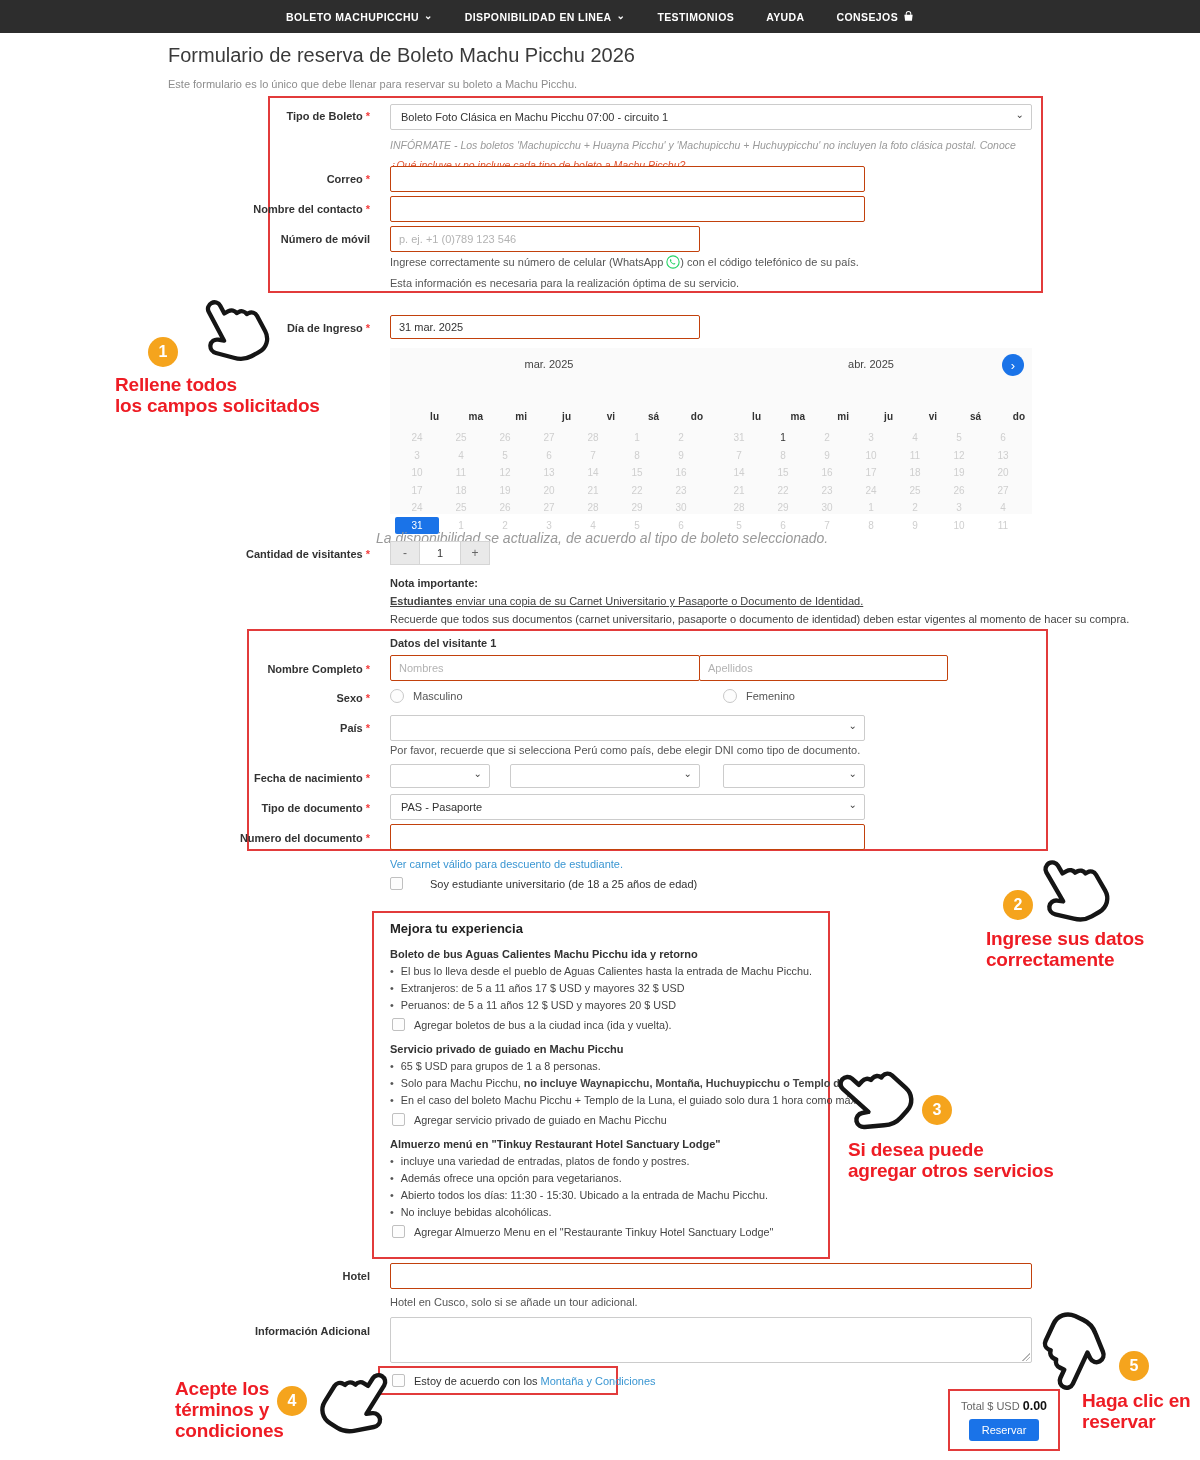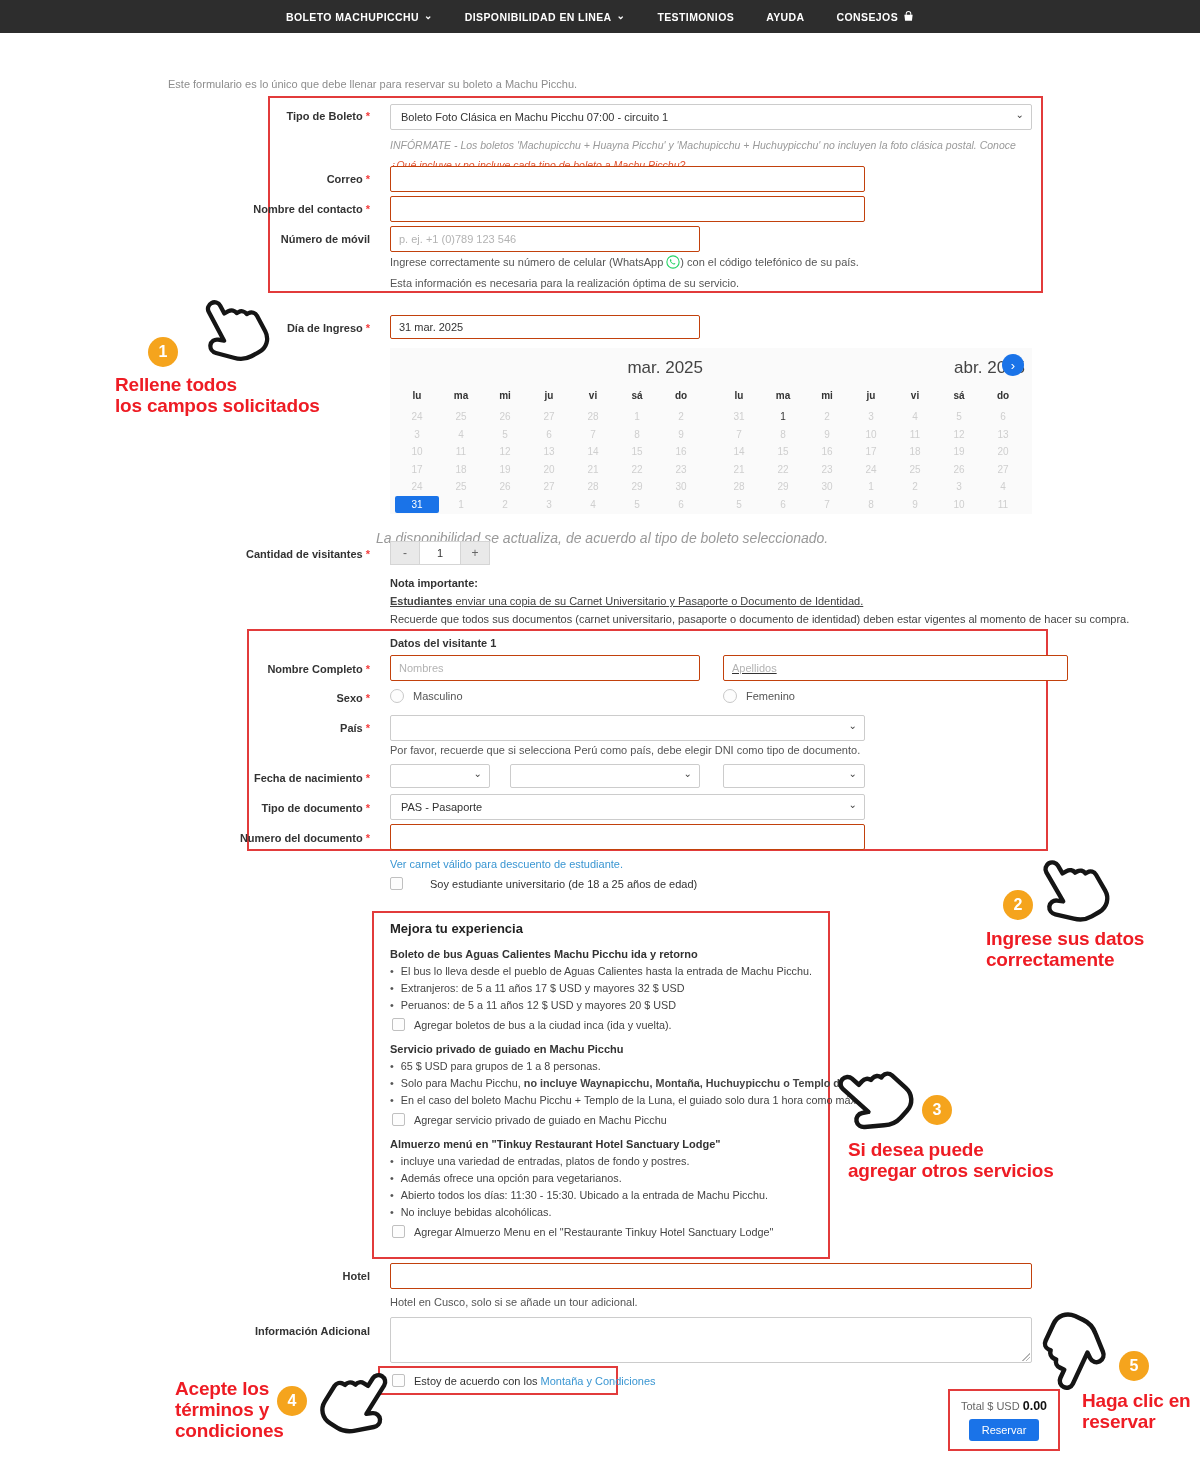--- a/index.html
+++ b/index.html
@@ -38,24 +38,24 @@
   .informate{position:absolute;left:390px;top:135px;width:650px;font-size:10.5px;
              font-style:italic;color:#9a9a9a;line-height:20px;}
   .informate .ilink{color:#e2512e;cursor:pointer;}
   
   .wa{display:inline-block;vertical-align:-3px;}
   
   .cal{position:absolute;left:390px;top:348px;width:642px;height:166px;background:#fafafa;}
   .cal-month{position:absolute;top:0;height:100%;}
   .cal-m0{left:5px;width:308px;}
   .cal-m1{left:327px;width:308px;}
-  .cal-title{text-align:right;font-size:17px;color:#444;padding-top:10px;}
+  .cal-title{text-align:center;font-size:11px;color:#444;padding-top:10px;}
   .cal-dow,.cal-grid{display:grid;grid-template-columns:repeat(7,1fr);}
   .cal-dow{margin-top:12px;font-size:10px;font-weight:bold;color:#333;}
-  .cal-dow span{text-align:center;}
+  .cal-dow span{text-align:right;margin-top:29px;}
   .cal-grid{margin-top:7px;}
   .cal-cell{height:17.5px;display:flex;align-items:center;justify-content:center;
             font-size:10px;color:#cfcfcf;}
   .cal-cell.act{color:#333;}
   .cal-cell.sel{background:#1a73e8;color:#fff;border-radius:2px;}
   .cal-next{position:absolute;right:8px;top:6px;width:22px;height:22px;border-radius:50%;
             background:#1a73e8;color:#fff;display:flex;align-items:center;justify-content:center;
             font-size:13px;cursor:pointer;}
   
   .stepper{position:absolute;left:390px;top:541px;display:flex;}
@@ -114,20 +114,21 @@
       <span>AYUDA</span>
     </span>
     <span class="nav-item">
       <span>CONSEJOS</span>
       <svg width="11" height="11" viewBox="0 0 24 24">
           <path d="M6 8V6a6 6 0 0 1 12 0v2h3l-1.5 13h-15L3 8h3zm2 0h8V6a4 4 0 0 0-8 0v2z" fill="#fff"></path>
         </svg>
     </span>
   </div>
 
+  <div class="title">Formulario de reserva de Boleto Machu Picchu 2026</div>
   <div class="subtitle">Este formulario es lo único que debe llenar para reservar su boleto a Machu Picchu.</div>
 
   <div class="redbox" style="left:268px;top:96px;width:775px;height:197px;"></div>
 
   <div class="lbl" style="top:110px;"><span>Tipo de Boleto</span><span class="req">*</span></div>
   <div class="selbox" style="left:390px;top:104px;width:642px;">
     <span>Boleto Foto Clásica en Machu Picchu 07:00 - circuito 1</span>
     <span class="sc caret-ico"></span>
   </div>
   <div class="informate">
@@ -283,21 +284,21 @@
     <b>Estudiantes</b><span> enviar una copia de su Carnet Universitario y Pasaporte o Documento de Identidad.</span>
   </div>
   <div class="help" style="left:390px;top:613px;color:#444;">Recuerde que todos sus documentos (carnet universitario, pasaporte o documento de identidad) deben estar vigentes al momento de hacer su compra.</div>
 
   <div class="redbox" style="left:247px;top:629px;width:801px;height:222px;"></div>
 
   <div class="help" style="left:390px;top:637px;font-weight:bold;color:#333;">Datos del visitante 1</div>
 
   <div class="lbl" style="top:663px;"><span>Nombre Completo</span><span class="req">*</span></div>
   <input class="inp" style="left: 390px; top: 655px; width: 310px;" placeholder="Nombres">
-  <input class="inp" style="left: 723px; top: 655px; width: 345px; text-decoration: underline;" placeholder="Apellidos">
+  <input class="inp" style="left: 699px; top: 655px; width: 249px;" placeholder="Apellidos">
 
   <div class="lbl" style="top:692px;"><span>Sexo</span><span class="req">*</span></div>
   <div class="help" style="left:390px;top:689px;display:flex;align-items:center;gap:9px;">
     <span class="radio"></span>
       <span>Masculino</span>
   </div>
   <div class="help" style="left:723px;top:689px;display:flex;align-items:center;gap:9px;">
     <span class="radio"></span>
       <span>Femenino</span>
   </div>

